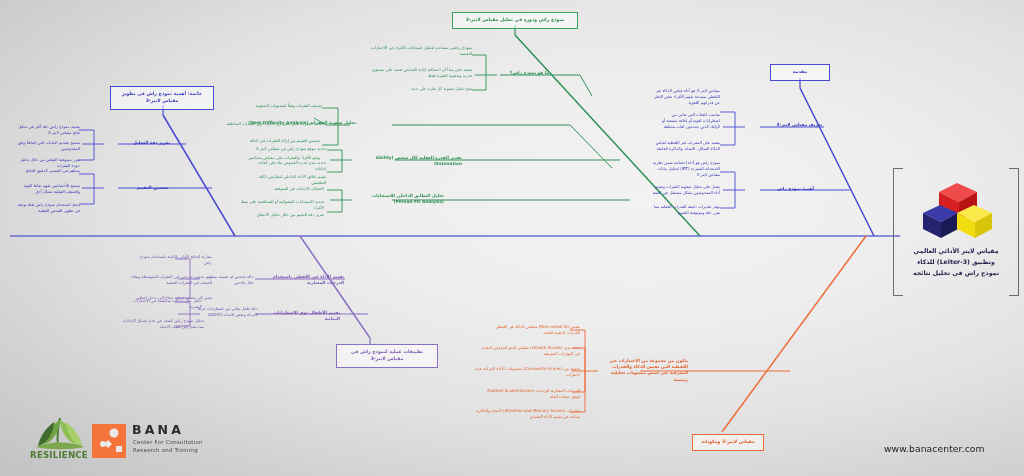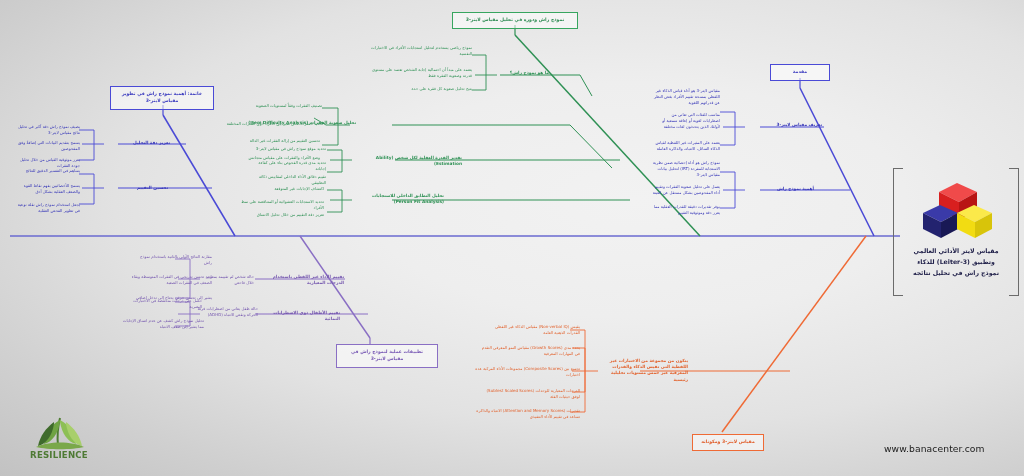--- a/index.html
+++ b/index.html
@@ -266,16 +266,33 @@
         <path d="M26 4 C18 8 12 16 10 28 C18 26 24 18 26 6 Z" fill="#6fa343"></path>
         <path d="M26 4 C34 8 40 16 42 28 C34 26 28 18 26 6 Z" fill="#8dbf55"></path>
         <path d="M20 6 C12 12 6 20 4 30 C12 28 18 20 20 8 Z" fill="#3f6b2c"></path>
         <path d="M32 6 C40 12 46 20 48 30 C40 28 34 20 32 8 Z" fill="#a8cf6b"></path>
         <path d="M2 31 C14 25 38 25 50 31 C38 34 14 34 2 31 Z" fill="#7aa84a"></path>
       </svg>
     </div>
     <div id="res-word">RESILIENCE</div>
   </div>
 
+  <div id="bana">
+    <div id="bana-mark">
+      <svg viewBox="0 0 34 34" width="34" height="34">
+        <rect x="0" y="0" width="34" height="34" fill="#f4743b"></rect>
+        <path d="M17 0 L34 0 L34 8 C26 8 22 12 22 17 C22 22 26 26 34 26 L34 34 L17 34 Z" fill="#e9e9e9" opacity="0.0"></path>
+        <circle cx="22" cy="9" r="4.5" fill="#e9e9e9"></circle>
+        <circle cx="11" cy="20" r="3" fill="#e9e9e9"></circle>
+        <path d="M16 16 L20 20 L16 24 L12 20 Z" fill="#e9e9e9"></path>
+        <path d="M24 22 L30 22 L30 28 L24 28 Z" fill="#e9e9e9"></path>
+      </svg>
+    </div>
+    <div id="bana-word">BANA</div>
+    <div id="bana-sub">
+      <div>Center For Consultation</div>
+      <div>Research and Training</div>
+    </div>
+  </div>
 
   <div id="site">www.banacenter.com</div>
 
 </div>
 
 </body></html>

